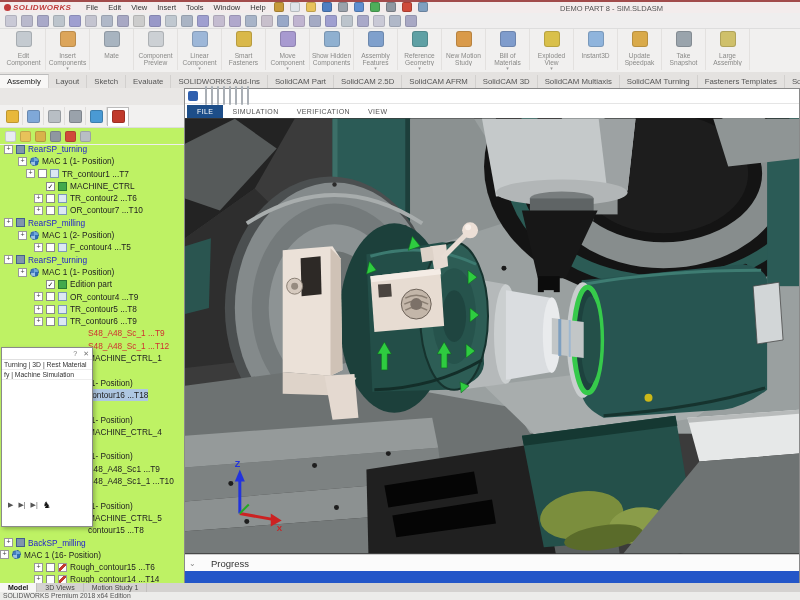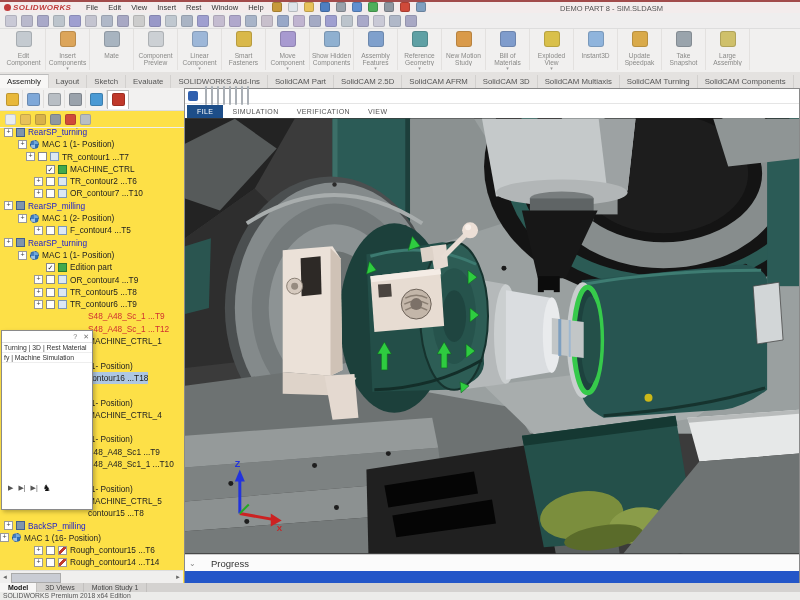--- a/index.html
+++ b/index.html
@@ -21,21 +21,21 @@
   .ribbon{position:absolute;left:0;top:29px;width:800px;height:43px;background:#f1f0ef;display:flex;align-items:flex-start;padding-left:2px;box-sizing:border-box;}
   .rbtn{width:44px;flex:0 0 auto;text-align:center;padding-top:2px;border-right:1px solid #e3e1df;height:41px;box-sizing:border-box;}
   .ricon{display:inline-block;width:14px;height:14px;border-radius:3px;border:1px solid rgba(0,0,0,.15);}
   .rlabel{display:block;font-size:6.6px;line-height:7px;height:14px;overflow:hidden;color:#8a8a88;margin-top:1px;}
   .rarrow{display:block;font-size:5px;color:#999;line-height:4px;}
   
   .rtabs{position:absolute;left:0;top:72px;width:800px;height:16px;background:#e4e2e0;display:flex;align-items:flex-end;font-size:7.8px;color:#555;}
   .rtab{padding:2px 7px 2px 7px;border-right:1px solid #d2d0ce;white-space:nowrap;}
   .rtab.active{background:#f8f7f6;color:#222;border-top:1px solid #bbb;}
   
-  .leftpanel{position:absolute;left:0;top:88px;width:212px;height:495px;background:#fde047;border-right:1px solid #c9c7c5;box-sizing:border-box;}
+  .leftpanel{position:absolute;left:0;top:105px;width:212px;height:495px;background:#bef264;border-right:1px solid #c9c7c5;box-sizing:border-box;}
   .lp-tabs{height:22px;background:#f2f1f0;border-bottom:1px solid #ddd;display:flex;align-items:center;padding-left:2px;}
   .lp-tab{width:20px;height:18px;display:flex;align-items:center;justify-content:center;border-right:1px solid #e0dedc;}
   .lp-tab.active{background:#fff;border:1px solid #bbb;border-bottom:none;}
   .lp-tab-ico{width:11px;height:11px;border-radius:2px;border:1px solid rgba(0,0,0,.18);}
   .lp-tools{height:16px;display:flex;align-items:center;padding-left:3px;border-bottom:1px solid #eee;}
   .lp-tool-ico{width:9px;height:9px;margin:0 2px;border-radius:2px;border:1px solid rgba(0,0,0,.15);}
   .tree{position:absolute;left:0;top:38px;width:183px;height:444px;overflow:hidden;}
   .trow{height:12.3px;line-height:12.3px;font-size:8.3px;color:#222;white-space:nowrap;display:flex;align-items:center;}
   .trow .tl{overflow:hidden;}
   .trow.blue .tl{color:#2222cc;}
@@ -84,21 +84,21 @@
   .btab.active{background:#f7f6f5;font-weight:bold;color:#111;}
   .statusbar{position:absolute;left:0;top:592px;width:800px;height:8px;background:#ececea;font-size:6.8px;line-height:8px;color:#555;padding-left:3px;box-sizing:border-box;}
 </style>
 </head>
 <body>
 
 <div id="app">
 
   <div class="titlebar">
     <span class="logo"><span class="gear"></span><span>SOLIDWORKS</span></span>
-    <span id="menubar"><span class="menu-item">File</span><span class="menu-item">Edit</span><span class="menu-item">View</span><span class="menu-item">Insert</span><span class="menu-item">Rest</span><span class="menu-item">Window</span><span class="menu-item">Help</span></span>
+    <span id="menubar"><span class="menu-item">File</span><span class="menu-item">Edit</span><span class="menu-item">View</span><span class="menu-item">Insert</span><span class="menu-item">Tools</span><span class="menu-item">Window</span><span class="menu-item">Help</span></span>
     <span id="titlebar-icons"><span class="tb-ico" style="background: rgb(199, 154, 58);"></span><span class="tb-ico" style="background: rgb(223, 228, 234);"></span><span class="tb-ico" style="background: rgb(232, 194, 90);"></span><span class="tb-ico" style="background: rgb(79, 127, 194);"></span><span class="tb-ico" style="background: rgb(154, 162, 171);"></span><span class="tb-ico" style="background: rgb(95, 143, 208);"></span><span class="tb-ico" style="background: rgb(79, 174, 90);"></span><span class="tb-ico" style="background: rgb(143, 151, 160);"></span><span class="tb-ico" style="background: rgb(207, 74, 58);"></span><span class="tb-ico" style="background: rgb(127, 159, 192);"></span></span>
     <span class="win-title">DEMO PART 8 - SIM.SLDASM</span>
   </div>
 
   <div class="small-toolbar" id="small-toolbar">
       <span class="s-ico" style="background: rgb(201, 201, 214);"></span>
       <span class="s-ico" style="background: rgb(185, 185, 204);"></span>
       <span class="s-ico" style="background: rgb(169, 169, 201);"></span>
       <span class="s-ico" style="background: rgb(188, 196, 204);"></span>
       <span class="s-ico" style="background: rgb(159, 159, 208);"></span>
@@ -150,21 +150,21 @@
       <span class="rtab">Layout</span>
       <span class="rtab">Sketch</span>
       <span class="rtab">Evaluate</span>
       <span class="rtab">SOLIDWORKS Add-Ins</span>
       <span class="rtab">SolidCAM Part</span>
       <span class="rtab">SolidCAM 2.5D</span>
       <span class="rtab">SolidCAM AFRM</span>
       <span class="rtab">SolidCAM 3D</span>
       <span class="rtab">SolidCAM Multiaxis</span>
       <span class="rtab">SolidCAM Turning</span>
-      <span class="rtab">SolidCAM Components</span>
+      <span class="rtab">Fasteners Templates</span>
       <span class="rtab">SolidCAM Operations</span>
     </div>
 
   <div class="leftpanel">
     <div class="lp-tabs" id="lp-tabs">
         <span class="lp-tab">
           <span class="lp-tab-ico" style="background: rgb(232, 184, 58);"></span>
         </span>
         <span class="lp-tab">
           <span class="lp-tab-ico" style="background: rgb(127, 168, 216);"></span>

